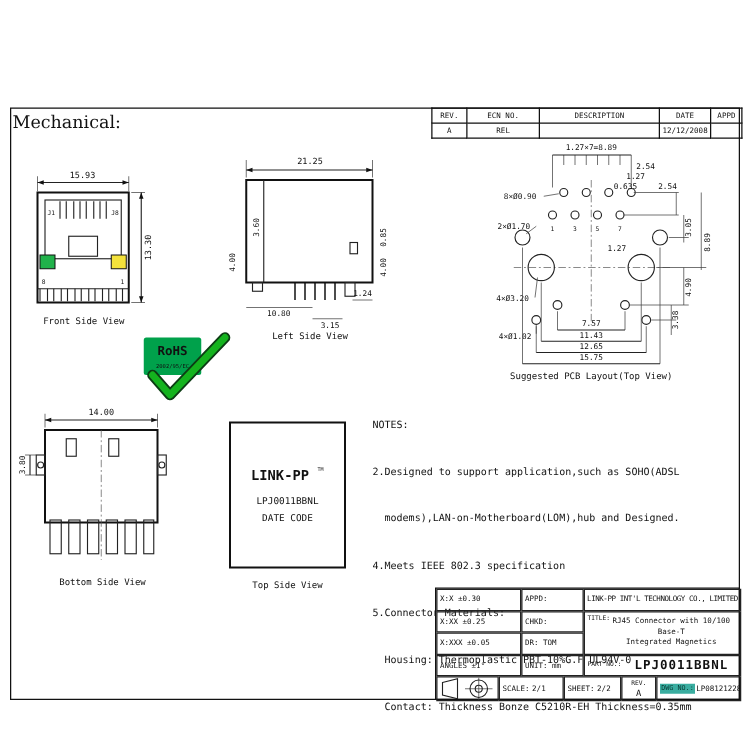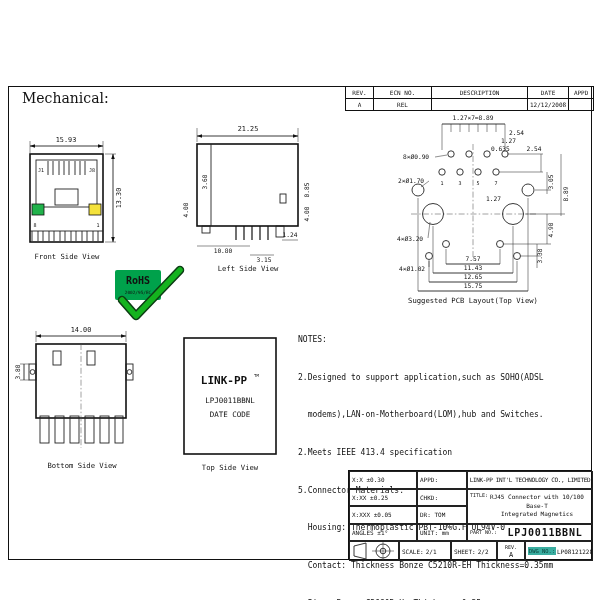--- a/index.html
+++ b/index.html
@@ -10,21 +10,21 @@
   svg text{font-family:"DejaVu Sans Mono","Liberation Mono",monospace;fill:#111}
   .ln{stroke:#222;stroke-width:0.9;fill:none}
   .thk{stroke:#111;stroke-width:1.6;fill:none}
   .thin{stroke:#444;stroke-width:0.6;fill:none}
   .dsh{stroke:#555;stroke-width:0.55;fill:none;stroke-dasharray:6 2.2 1.5 2.2}
   .dim{font-size:6.8px}
   .dims{font-size:6.2px}
   .cap{font-size:7.2px}
   .pin{font-size:5px}
   .frame{left:8px;top:86px;width:584px;height:474px;border:1.5px solid #111}
-  .mech{left:22px;top:90px;font-family:"DejaVu Serif","Liberation Serif",serif;font-size:14px}
+  .mech{left:10px;top:90px;font-family:"DejaVu Serif","Liberation Serif",serif;font-size:14px}
   .rev-table{position:absolute;left:345px;top:86px;border-collapse:collapse}
   .rev-table th,.rev-table td{border:1px solid #111;font-size:6px;font-weight:normal;height:12px;padding:0 2px;text-align:center;font-family:inherit}
   .notes{left:298px;top:309px;width:296px;font-size:8px;line-height:12.55px;white-space:pre}
   .tb{left:348px;top:470px;width:244px;height:90px;border:1.5px solid #111}
   .tb-cell{position:absolute;border:0.8px solid #222;font-size:6px;display:flex;align-items:center;padding:0 2px;overflow:hidden}
   .tb-company{font-size:6px;letter-spacing:-0.35px;white-space:nowrap;justify-content:center}
   .tb-title-label{position:absolute;left:2px;top:2px;font-size:5px}
   .tb-title-lines{width:100%;text-align:center;font-size:6px;line-height:8.5px;padding-left:14px}
   .tb-part-label{font-size:5px;margin-right:3px}
   .tb-part-no{font-size:10px;font-weight:bold;letter-spacing:0.8px;flex:1;text-align:center}
@@ -299,22 +299,22 @@
   <text x="52" y="54" text-anchor="middle" font-size="11" font-weight="bold" font-family="Liberation Sans, sans-serif">LINK-PP</text>
   <text x="82" y="47" font-size="4">TM</text>
   <text x="58" y="73" text-anchor="middle" font-size="7.5">LPJ0011BBNL</text>
   <text x="58" y="87" text-anchor="middle" font-size="7.5">DATE CODE</text>
   <text class="cap" x="58" y="140" text-anchor="middle">Top Side View</text>
 </svg>
 
 <div class="abs notes">
   <div>NOTES:</div>
   <div>2.Designed to support application,such as SOHO(ADSL</div>
-  <div>  modems),LAN-on-Motherboard(LOM),hub and Switches.</div>
-  <div>2.Meets IEEE 413.4 specification</div>
+  <div>  modems),LAN-on-Motherboard(LOM),hub and Designed.</div>
+  <div>4.Meets IEEE 802.3 specification</div>
   <div>5.Connector Materials:</div>
   <div>  Housing: Thermoplastic PBT-10%G.F UL94V-0</div>
   <div>  Contact: Thickness Bonze C5210R-EH Thickness=0.35mm</div>
   <div>  Pins: Brass C2680R-H  Thickness=0.35mm</div>
   
   
   
 </div>
 
 <div class="abs tb">

